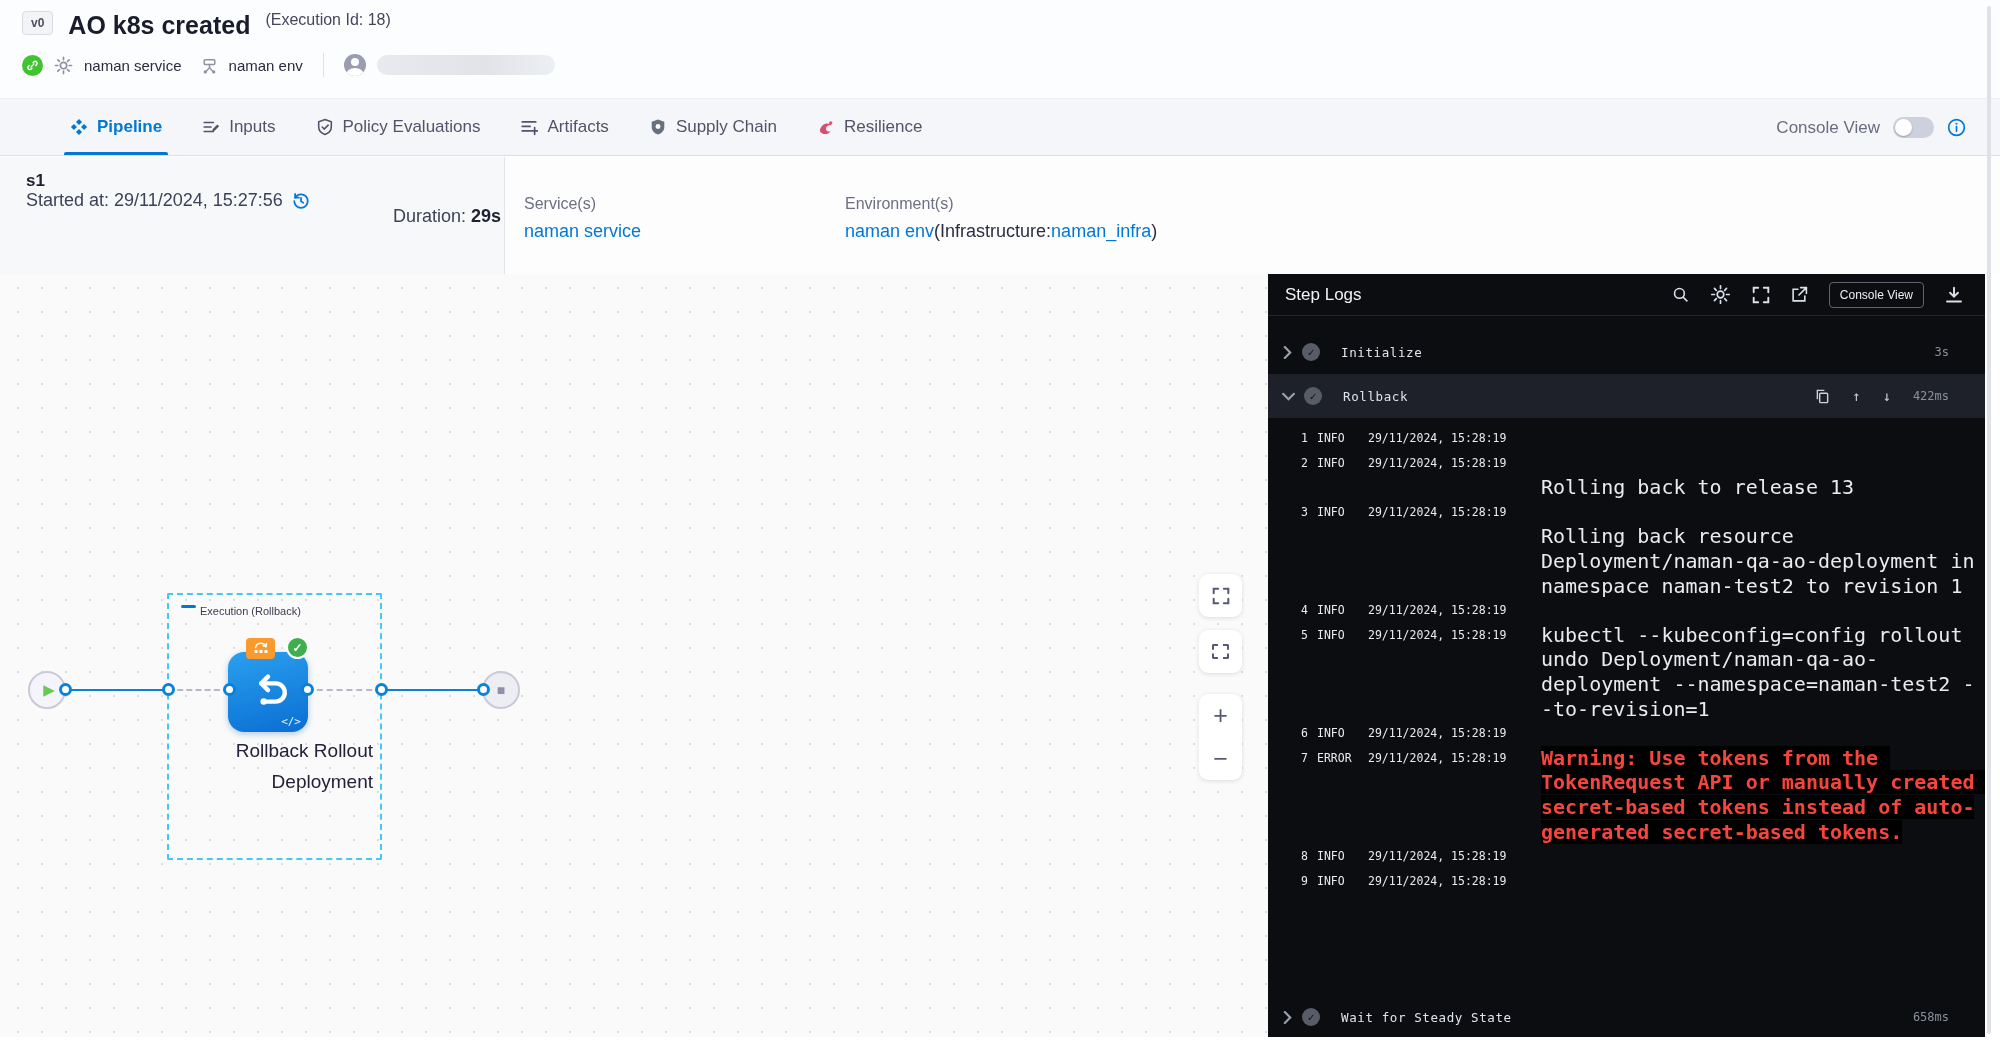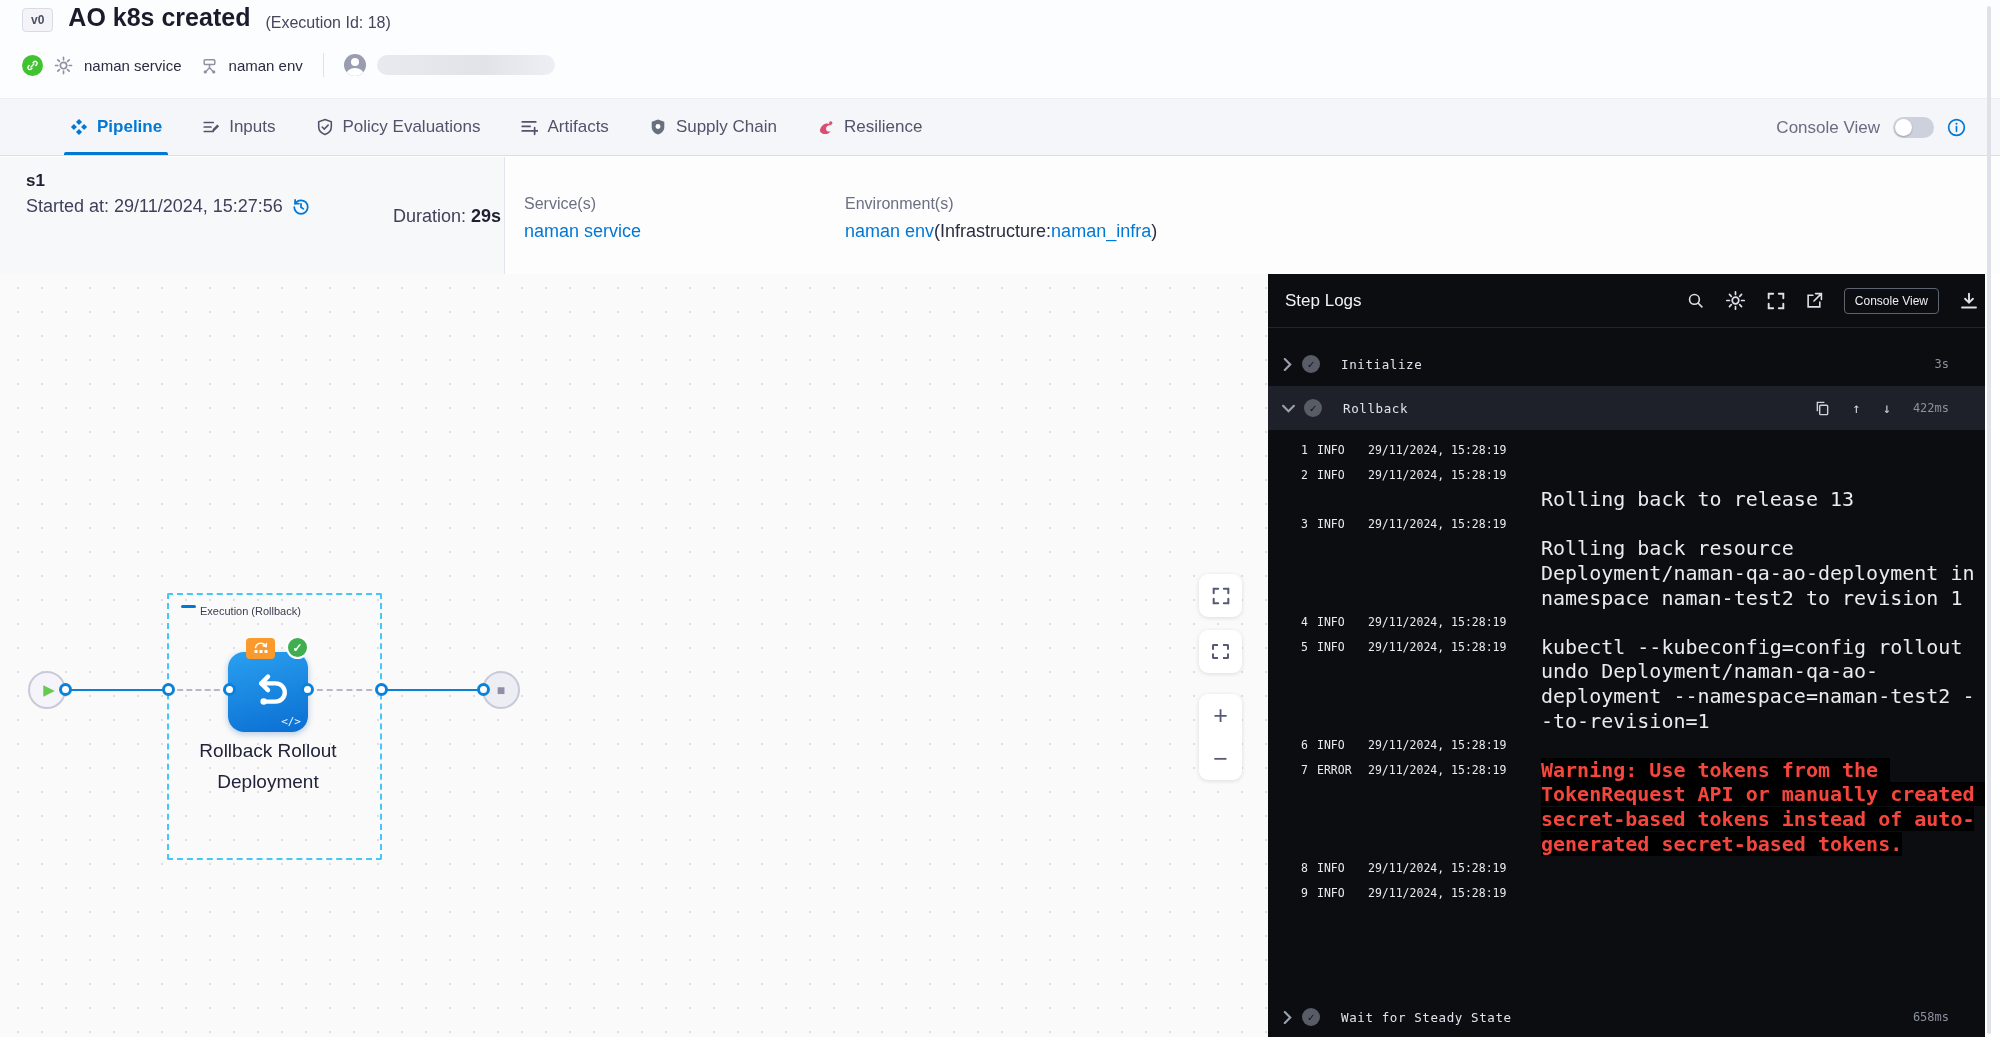--- a/index.html
+++ b/index.html
@@ -3,21 +3,21 @@
 <meta charset="utf-8">
 <style>
   *{box-sizing:border-box;margin:0;padding:0}
   html,body{width:2000px;height:1041px}
   body{position:relative;background:#fff;font-family:"Liberation Sans",sans-serif;overflow:hidden;color:#1b1c2b}
   svg{display:block}
   .mono{font-family:"DejaVu Sans Mono",monospace}
 
   
   .hdr{position:absolute;left:0;top:0;right:0;height:99px;background:#fcfdff;border-bottom:1px solid #ededf3}
-  .title-row{position:absolute;left:22px;top:3px;display:flex;align-items:flex-end;gap:15px}
+  .title-row{position:absolute;left:22px;top:11px;display:flex;align-items:flex-start;gap:15px}
   .vbadge{font-size:12px;font-weight:bold;color:#4d4e63;background:#f4f4f8;border:1px solid #d9dae3;border-radius:4px;padding:4px 8px}
   .ptitle{font-size:25px;font-weight:bold;color:#1b1c2b}
   .execid{font-size:16px;color:#45465c}
   .meta-row{position:absolute;left:22px;top:53px;display:flex;align-items:center;gap:11px;height:24px}
   .status-dot{width:21px;height:21px;border-radius:50%;background:#3fc32e;display:flex;align-items:center;justify-content:center}
   .tagtxt{font-size:15px;color:#2a2b3f}
   .vdiv{width:1px;height:24px;background:#dfe0e8;margin:0 9px}
   .avatar{width:22px;height:22px;border-radius:50%;background:#9a9db0;overflow:hidden;position:relative}
   .avatar::before{content:"";position:absolute;left:7px;top:4px;width:8px;height:8px;border-radius:50%;background:#fff}
   .avatar::after{content:"";position:absolute;left:2px;top:14px;width:18px;height:14px;border-radius:50%;background:#fff}
@@ -30,21 +30,21 @@
   .tab.active{color:#0278d5;font-weight:bold}
   .tab.active::after{content:"";position:absolute;left:-6px;right:-6px;bottom:0;height:3px;background:#0278d5;border-radius:2px 2px 0 0}
   .cv-cluster{position:absolute;right:34px;top:0;height:57px;display:flex;align-items:center;gap:13px;font-size:17px;color:#6a6c81}
   .toggle{width:41px;height:21px;border-radius:11px;background:#cdd1dd;position:relative}
   .toggle::after{content:"";position:absolute;left:2px;top:2px;width:17px;height:17px;border-radius:50%;background:#fff;box-shadow:0 1px 2px rgba(0,0,0,.25)}
 
   
   .stagebar{position:absolute;left:0;top:157px;right:0;height:117px;background:#fdfdfe}
   .stage-tint{position:absolute;left:0;top:0;width:505px;height:100%;background:#f7f8fa;border-right:1px solid #e4e5ec}
   .sname{position:absolute;left:26px;top:14px;font-size:17px;font-weight:bold;color:#1f2033}
-  .srow{position:absolute;left:26px;top:39px;display:flex;align-items:center;gap:8px;font-size:18px;color:#3f415a}
+  .srow{position:absolute;left:26px;top:33px;display:flex;align-items:center;gap:8px;font-size:18px;color:#3f415a}
   .sdur{position:absolute;left:393px;top:49px;font-size:18px;color:#3f415a}
   .sdur b{color:#1f2033}
   .scol-label{font-size:16px;color:#6d6f83}
   .scol-val{margin-top:8px;font-size:18px}
   .link{color:#0278d5;cursor:pointer}
   .dark{color:#2c2d42}
   .svc-col{position:absolute;left:524px;top:38px}
   .env-col{position:absolute;left:845px;top:38px}
 
   
@@ -54,32 +54,32 @@
   .gtitle{position:absolute;left:181px;top:331px;display:flex;align-items:flex-start;gap:4px;font-size:11px;color:#3b3c52}
   .minusbar{width:15px;height:3px;background:#0278d5;border-radius:2px}
   .edge{position:absolute;top:415px;height:0;border-top:2px solid #0b82d8}
   .edge.dash{border-top:2px dashed #b6b7c9}
   .conn{position:absolute;top:409px;width:13px;height:13px;border-radius:50%;background:#fff;border:3px solid #0b82d8;z-index:3}
   .gnode{position:absolute;left:228px;top:378px;width:80px;height:80px;border-radius:16px;z-index:2;
     background:linear-gradient(165deg,#2aa0f0,#0a6ed2);box-shadow:0 2px 6px rgba(10,80,160,.3);display:flex;align-items:center;justify-content:center;cursor:pointer}
   .code-glyph{position:absolute;right:7px;bottom:4px;font-size:11px;color:#eaf4ff}
   .obadge{position:absolute;left:246px;top:364px;width:29px;height:21px;background:#fb9a2c;border-radius:4px;z-index:4;display:flex;align-items:center;justify-content:center}
   .gcheck{position:absolute;left:286px;top:362px;width:23px;height:23px;border-radius:50%;background:#3eae4f;border:2px solid #fff;z-index:4;color:#fff;font-size:12px;font-weight:bold;display:flex;align-items:center;justify-content:center}
-  .node-label{position:absolute;left:163px;top:461px;width:210px;text-align:center;font-size:19px;line-height:31px;color:#22233a}
+  .node-label{position:absolute;left:163px;top:461px;width:210px;text-align:right;font-size:19px;line-height:31px;color:#22233a}
   .endpoint{position:absolute;top:397px;width:38px;height:38px;border-radius:50%;border:2px solid #c9cad8;display:flex;align-items:center;justify-content:center;z-index:1}
   .start{left:28px;background:#f4f4fa;color:#67c94f;font-size:15px;padding-left:4px}
   .stop{left:482px;background:#ededf4;color:#8f90a8;font-size:14px}
   .cbtn{position:absolute;left:1199px;width:43px;background:#fff;border-radius:9px;box-shadow:0 1px 4px rgba(40,41,61,.14);display:flex;align-items:center;justify-content:center;color:#575a75;cursor:pointer}
   .zoomgrp{position:absolute;left:1199px;top:420px;width:43px;height:86px;background:#fff;border-radius:9px;box-shadow:0 1px 4px rgba(40,41,61,.14);display:flex;flex-direction:column}
   .zcell{flex:1;display:flex;align-items:center;justify-content:center;font-size:25px;color:#575a75;cursor:pointer}
   .marq{width:17px;height:15px;border:2px dashed #575a75;border-radius:2px}
 
   
   .panel{position:absolute;left:1268px;top:274px;width:717px;height:763px;background:#0b0d11;display:flex;flex-direction:column}
-  .lph{height:54px;display:flex;align-items:center;padding:0 7px 0 17px;border-bottom:1px solid #222531;flex:none}
+  .lph{height:42px;display:flex;align-items:center;padding:0 22px 0 17px;border-bottom:1px solid #222531;flex:none}
   .lph-title{font-size:17px;color:#f1f2f6}
   .lph-icons{margin-left:auto;display:flex;align-items:center;gap:21px;color:#dde0e8}
   .lph-icons svg{cursor:pointer}
   .cv-btn{border:1px solid #5d6370;border-radius:4px;padding:5px 10px;font-size:12px;color:#eceef4;white-space:nowrap;cursor:pointer}
   .secwrap{padding-top:14px;flex:none}
   .secrow{display:flex;align-items:center;height:44px;padding:0 36px 0 14px;color:#e0e4ed;cursor:pointer}
   .secrow.hl{background:#1e212a}
   .scheck{width:18px;height:18px;border-radius:50%;background:#575c66;color:#0d0f13;font-size:11px;font-weight:bold;display:flex;align-items:center;justify-content:center;margin-left:9px;flex:none}
   .sec-name{margin-left:21px;font-size:12.5px;letter-spacing:.6px}
   .sec-dur{font-size:12px;color:#8b909d}

